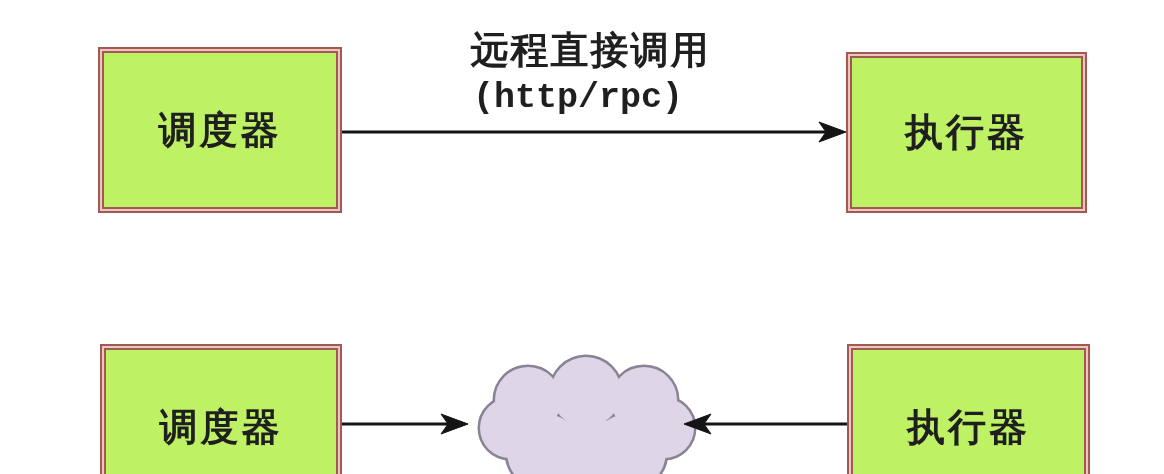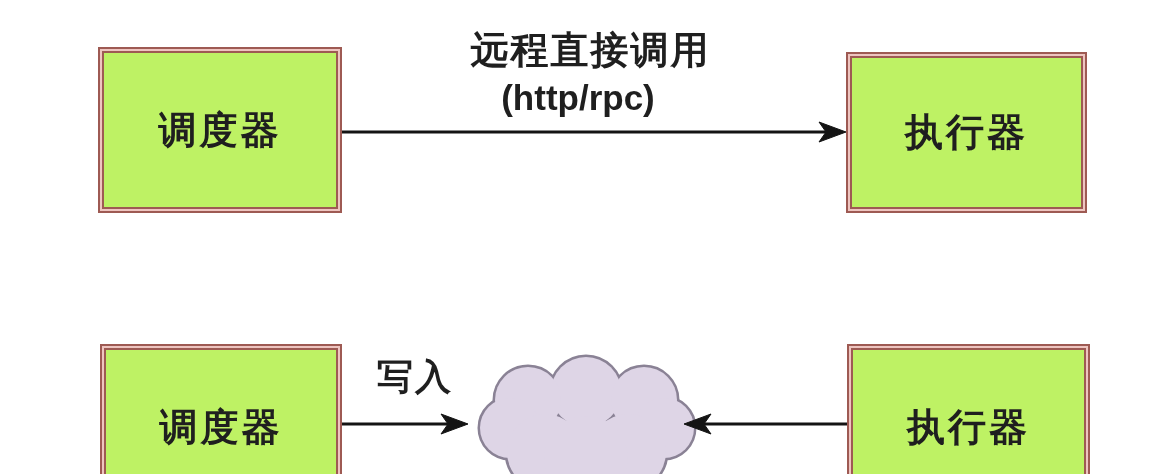--- a/index.html
+++ b/index.html
@@ -45,21 +45,21 @@
     transform:translate(-50%,-50%);
     white-space:nowrap;
     font-weight:600;
   }
   #top-arrow-label {
     left:578px; top:26px;
     transform:translateX(-50%);
     text-align:center;
   }
   #top-arrow-label .line1 { display:block; font-size:38px; font-weight:600; line-height:48px; letter-spacing:2px;margin-left:25px; }
-  #top-arrow-label .line2 { display:block; font-family:Liberation Sans, sans-serif; font-size:35px; font-weight:700; line-height:48px; }
+  #top-arrow-label .line2 { display:block; font-family:Liberation Mono, monospace; font-size:35px; font-weight:700; line-height:48px; }
   #write-label { left:415px; top:377px; font-size:36px; letter-spacing:2px; }
   #read-label  { left:780px; top:386px; font-size:36px; letter-spacing:2px; }
   #mq-label    { left:586px; top:429px; font-family:"DejaVu Sans Mono", monospace; font-size:42px; font-weight:700; }
 </style>
 </head>
 <body>
 
 <div class="canvas">
 
   <div class="node" id="box-top-scheduler">
@@ -122,15 +122,14 @@
     <g stroke="#141414" fill="#141414">
       <line x1="847" y1="424" x2="703" y2="424" stroke-width="3"></line>
       <path d="M 684 424 L 711 414 L 704 424 L 711 434 Z" stroke-width="1"></path>
     </g>
   </svg>
 
   <div class="flow-label" id="top-arrow-label">
     <span class="line1">远程直接调用</span>
     <span class="line2">(http/rpc)</span>
   </div>
-  <div class="flow-label" id="write-label">写入</div>
 
 </div>
 
 </body></html>

